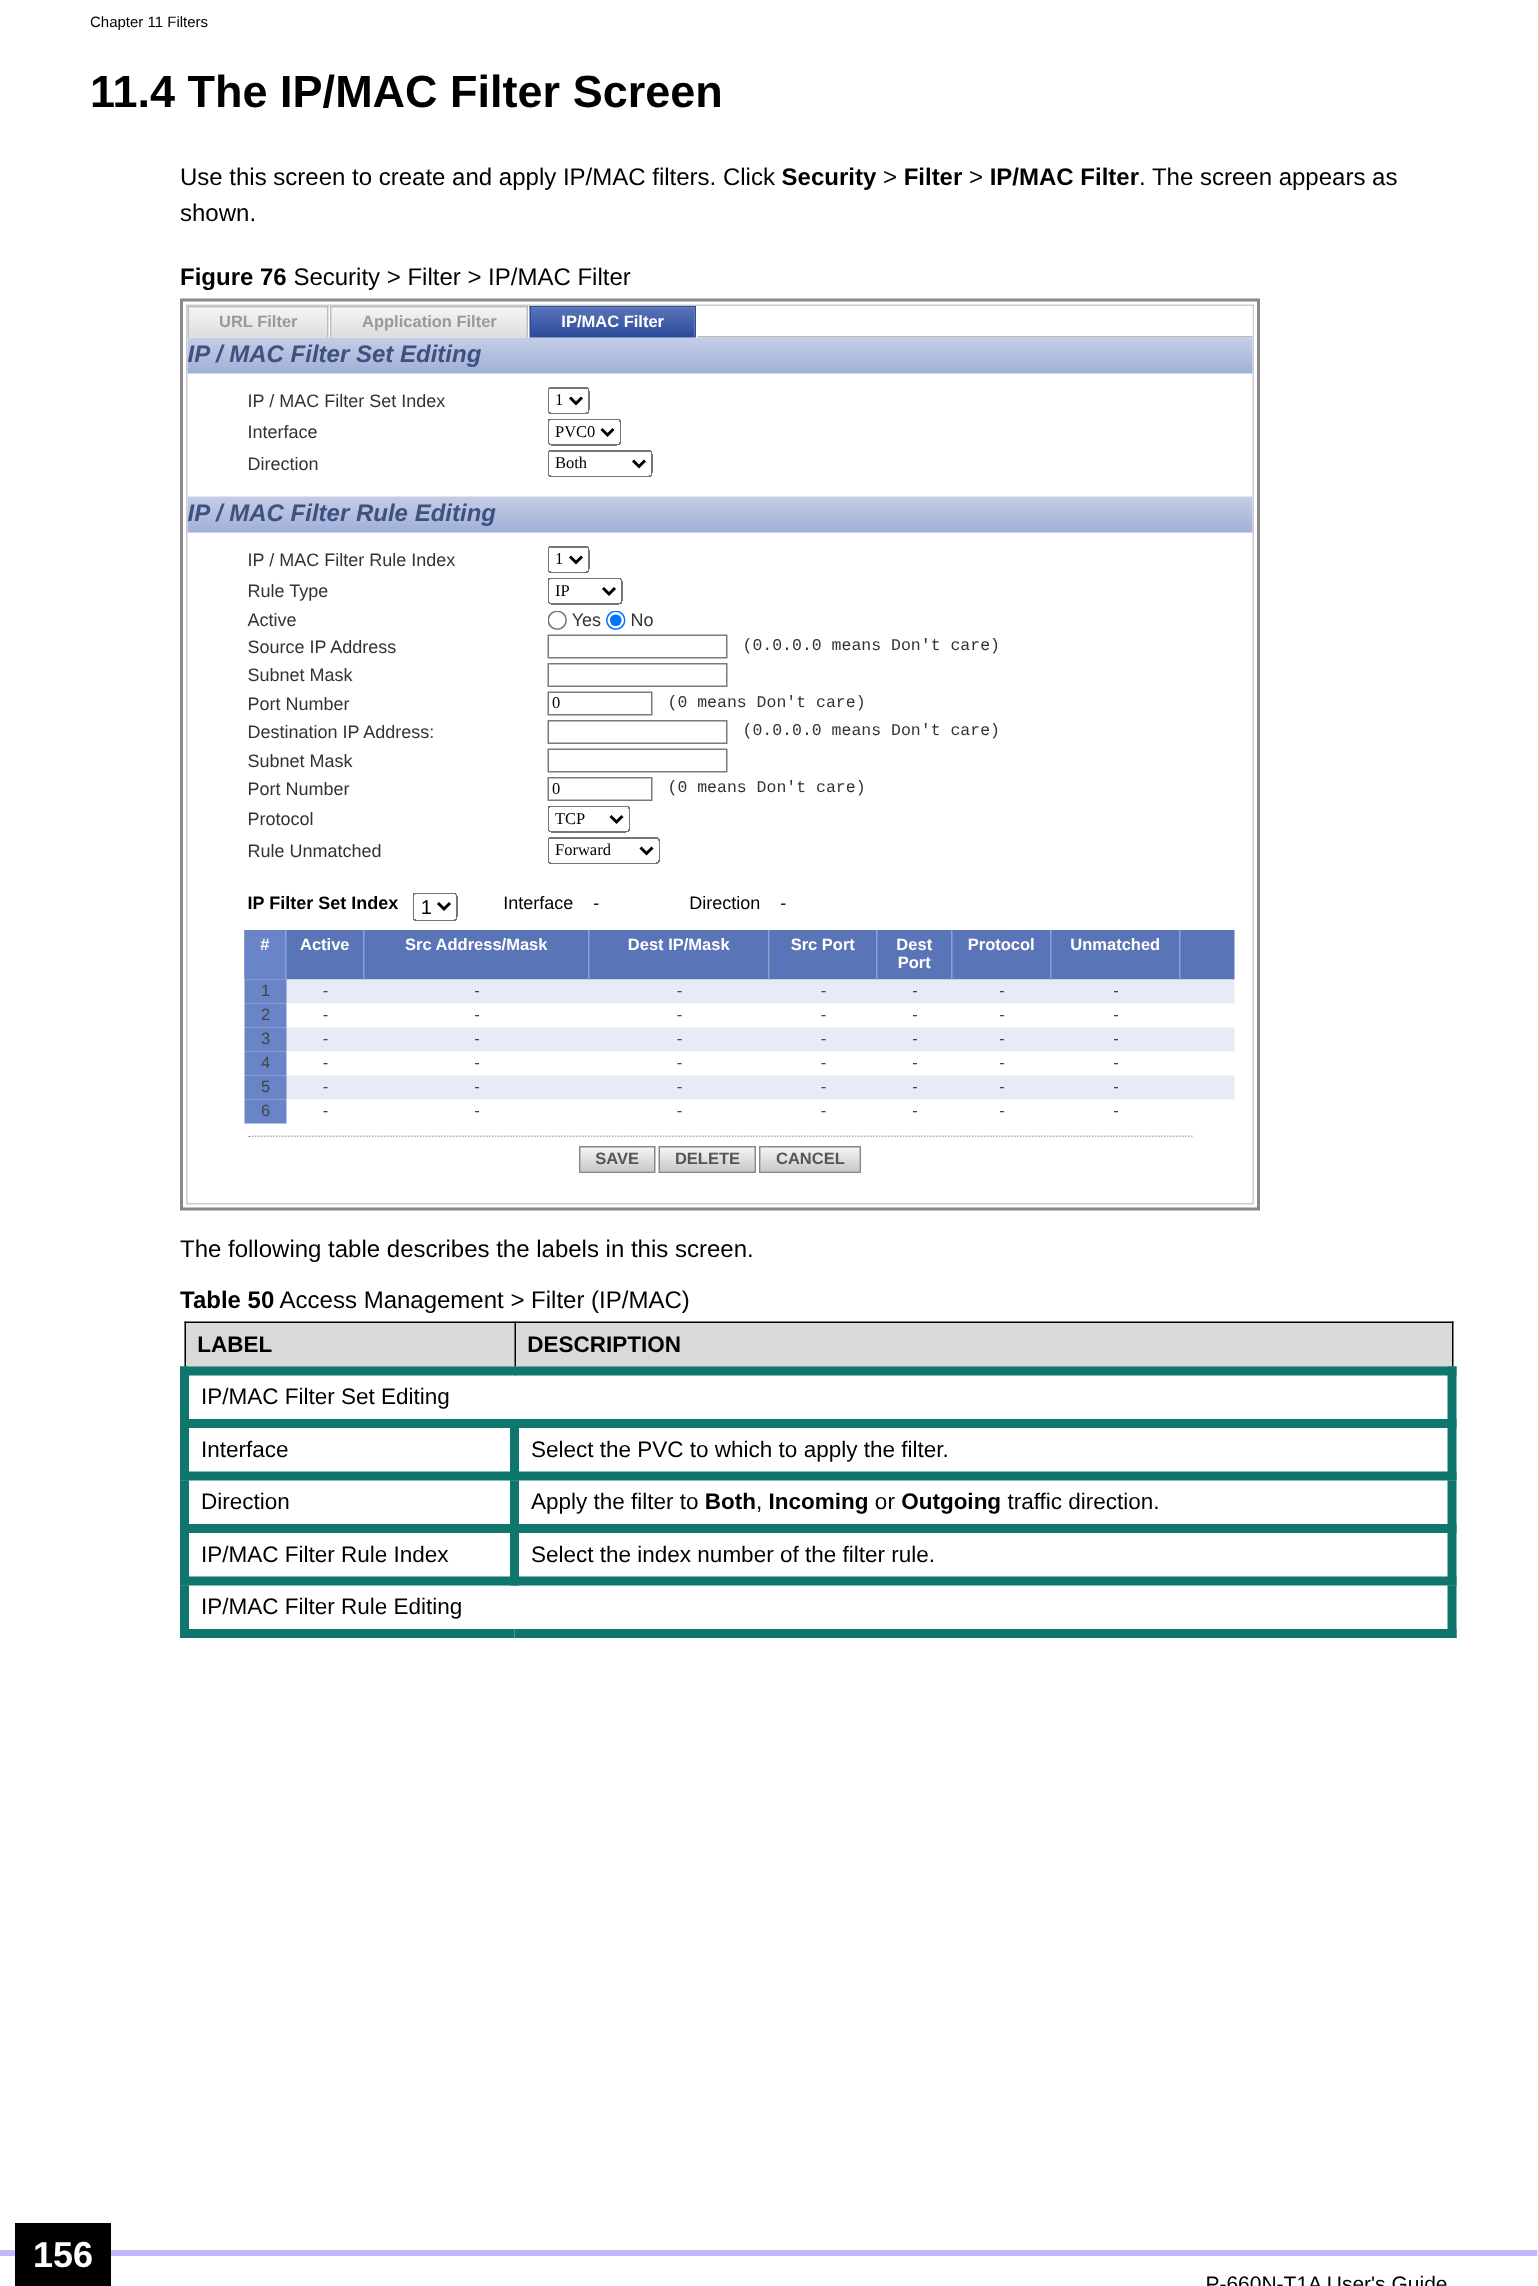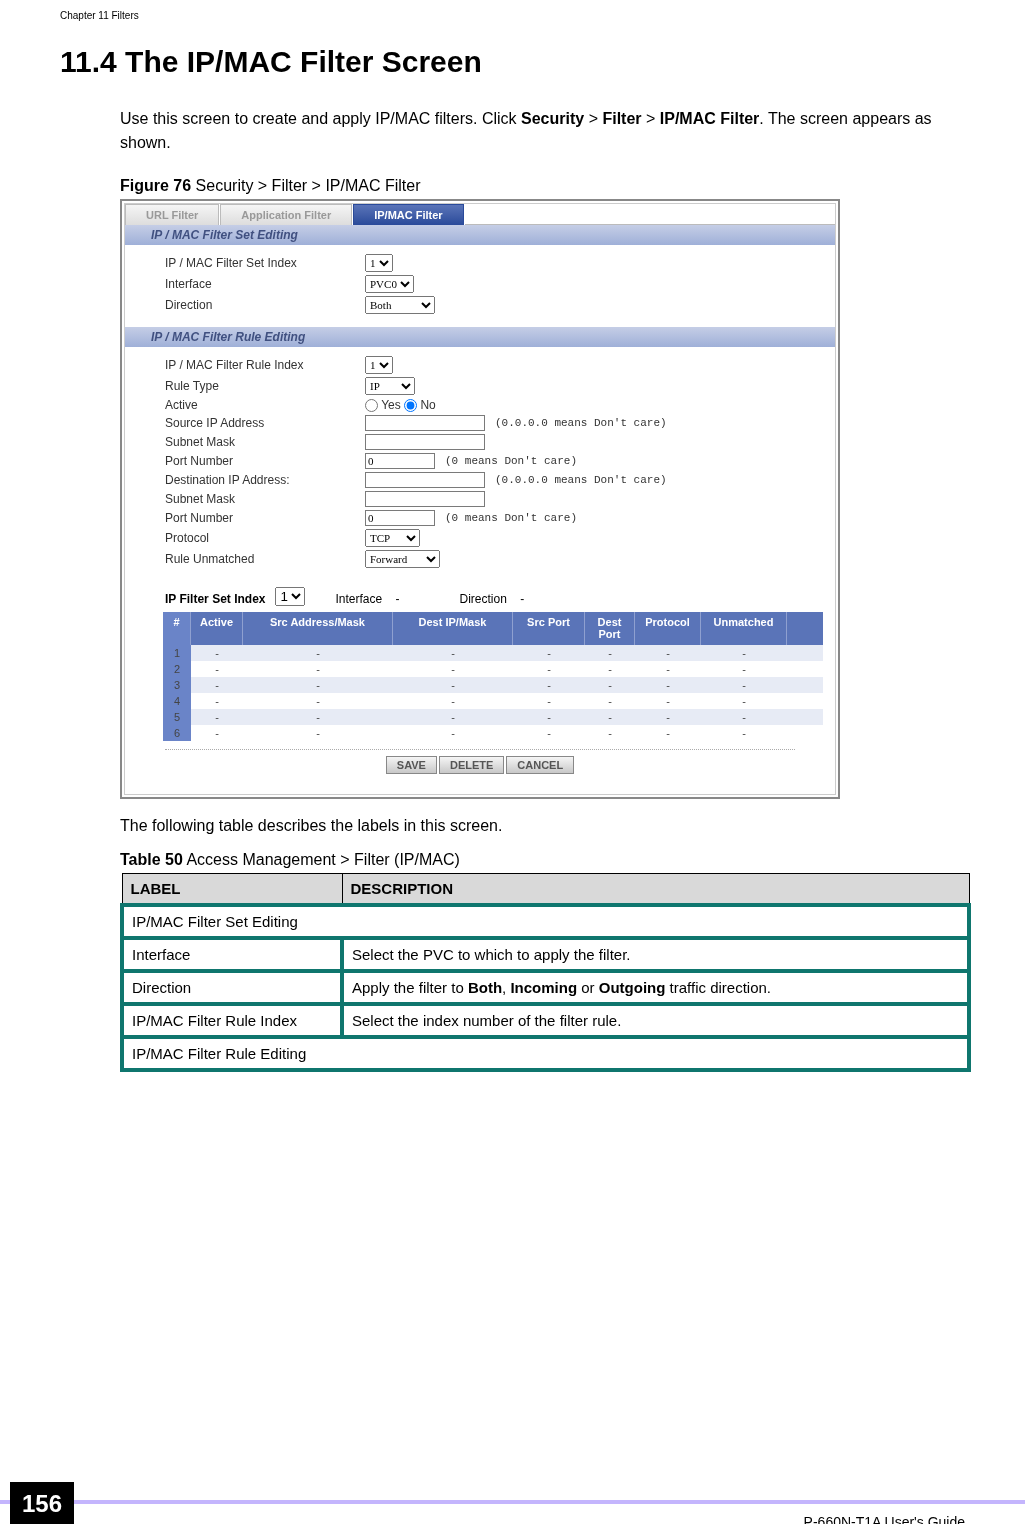--- a/index.html
+++ b/index.html
@@ -10,29 +10,29 @@
   .body-indent { margin-left: 60px; }
   .intro { font-size: 16px; line-height: 1.5; margin-bottom: 22px; }
   .fig-caption { font-size: 16px; margin-bottom: 4px; }
   .fig-caption .fignum { font-weight: bold; }
   .screenshot { border: 2px solid #888; width: 720px; background: #fff; font-family: Tahoma, Verdana, sans-serif; font-size: 12px; }
   .screenshot-inner { border: 1px solid #ccc; margin: 2px; }
   .tabs { display: flex; background: #fff; }
   .tab { padding: 4px 20px; font-size: 11px; font-weight: bold; color: #999; background: linear-gradient(#f5f5f5,#ddd); border: 1px solid #bbb; border-bottom: none; margin-right: 1px; }
   .tab.active { background: linear-gradient(#5a74b8,#2a4a9a); color: #fff; border-color: #2a4a9a; }
   .tab-spacer { flex: 1; border-bottom: 1px solid #bbb; }
-  .section-bar { background: linear-gradient(#c5cee6,#9fb0d8); padding: 3px 26px; font-weight: bold; font-style: italic; color: #405080; font-size: 12px; }
+  .section-bar { background: linear-gradient(#c5cee6,#9fb0d8); padding: 3px 0; font-weight: bold; font-style: italic; color: #405080; font-size: 16px; }
   .form-area { padding: 6px 20px 10px 40px; }
   .row { display: flex; align-items: center; margin: 3px 0; font-size: 12px; color: #333; }
   .row .lbl { width: 200px; }
   .row select, .row input[type=text] { font-size: 11px; font-family: Tahoma; }
   .row select { height: 18px; }
   .row input[type=text] { height: 16px; border: 1px solid #7a7a7a; padding: 0 2px; }
   .hint { font-size: 11px; color: #333; margin-left: 10px; font-family: Liberation Mono, monospace; }
-  .listing-header { display: flex; align-items: flex-end; padding: 6px 20px 6px 40px; font-size: 12px; }
+  .listing-header { display: flex; align-items: flex-start; padding: 6px 20px 6px 40px; font-size: 12px; }
   .listing-header .lbl2 { font-weight: bold; margin-right: 10px; }
   .listing-header .pair { margin: 0 30px; }
   .grid { width: 660px; margin: 0 20px 6px 38px; font-size: 11px; }
   .grid-head { display: flex; background: #5a74b8; color: #fff; font-weight: bold; }
   .grid-head div { border-right: 1px solid #8fa0d0; padding: 4px 2px; text-align: center; }
   .gc-num { width: 28px; background: #6a84c8; }
   .gc-active { width: 52px; }
   .gc-src { width: 150px; }
   .gc-dst { width: 120px; }
   .gc-sport { width: 72px; }
@@ -42,21 +42,21 @@
   .grid-row { display: flex; color: #444; }
   .grid-row.alt { background: #e7ebf5; }
   .grid-row div { padding: 2px 2px; text-align: center; }
   .button-bar { border-top: 1px dotted #aaa; margin: 8px 40px 20px 40px; padding-top: 6px; display: flex; justify-content: center; gap: 2px; }
   .button-bar .btn { background: linear-gradient(#f5f5f5,#c8c8c8); border: 1px solid #888; padding: 2px 10px; font-size: 11px; font-weight: bold; color: #555; }
   .after-fig { margin-top: 18px; font-size: 16px; }
   .tbl-caption { font-size: 16px; margin-top: 16px; }
   .tbl-caption .tnum { font-weight: bold; }
   .desc-table { width: 851px; border-collapse: collapse; margin-top: 4px; font-size: 15px; }
   .desc-table th { background: #d9d9d9; text-align: left; padding: 6px 8px; border: 1px solid #000; font-family: Arial; }
-  .desc-table td { border: 4px solid #0f766e; padding: 6px 8px; vertical-align: top; }
+  .desc-table td { border: 6px solid #0f766e; padding: 6px 8px; vertical-align: top; }
   .desc-table td.span { }
   .th-label { width: 220px; }
   .page-footer { position: absolute; bottom: 20px; left: 0; width: 1025px; border-top: 4px solid #c4b5fd; }
   .page-num { position: absolute; left: 10px; top: -22px; background: #000; color: #fff; font-size: 24px; font-weight: bold; padding: 8px 12px; font-family: Arial; }
   .guide { position: absolute; right: 60px; top: 10px; font-size: 14px; }
   .radio-grp input { vertical-align: middle; }
 </style>
 </head>
 <body>
 

